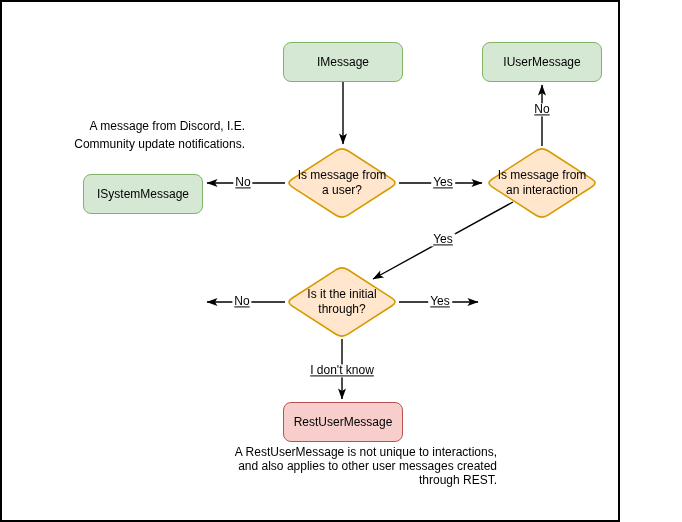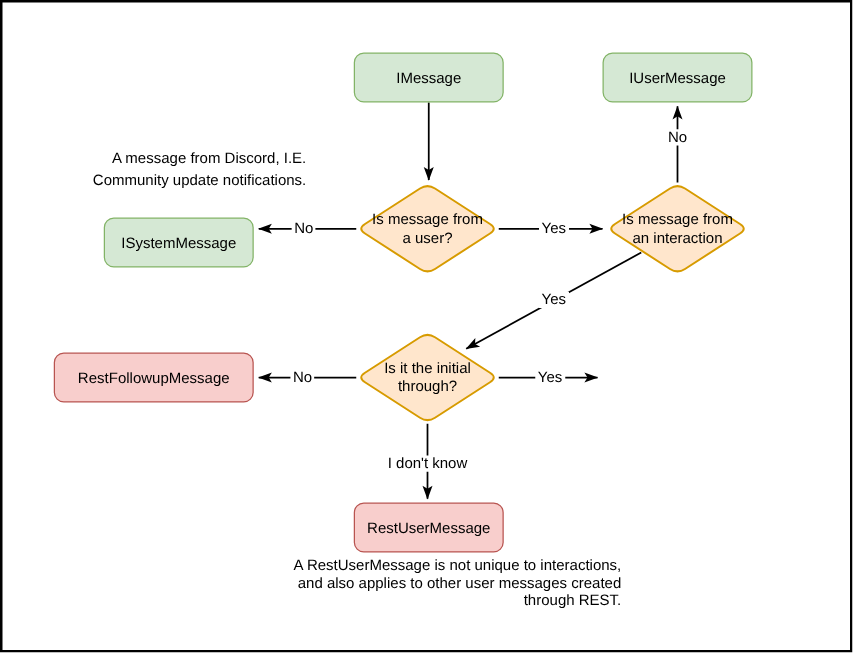--- a/index.html
+++ b/index.html
@@ -1,18 +1,18 @@
 <!DOCTYPE html>
 <html style="--canvas-bg: #ffffff; --canvas-border: #000000; --line: #000000; --text: #000000; --green-fill: #d5e8d4; --green-stroke: #82b366; --orange-fill: #ffe6cc; --orange-stroke: #d79b00; --red-fill: #f8cecc; --red-stroke: #b85450;"><head>
 <meta charset="utf-8">
 <style>
   html,body{margin:0;padding:0;background:#fff;}
   .canvas{
     position:relative;
-    width:682px;height:522px;
+    width:620px;height:522px;
     box-sizing:border-box;
     background:var(--canvas-bg,#ffffff);
     border:2px solid var(--canvas-border,#000000);
     font-family:"Liberation Sans","DejaVu Sans",sans-serif;
     color:var(--text,#000000);
     overflow:hidden;
   }
   .edges{position:absolute;left:0;top:0;width:682px;height:522px;pointer-events:none;}
   .edge{stroke:var(--line,#000000);stroke-width:1.4;fill:none;}
   .arrowhead{fill:var(--line,#000000);}
@@ -25,21 +25,21 @@
     border:1.5px solid;border-radius:8px;box-sizing:border-box;
   }
   .green{background:var(--green-fill,#d5e8d4);border-color:var(--green-stroke,#82b366);}
   .red{background:var(--red-fill,#f8cecc);border-color:var(--red-stroke,#b85450);}
   .diamond svg{position:absolute;left:0;top:0;width:100%;height:100%;}
   .diamond-shape{fill:var(--orange-fill,#ffe6cc);stroke:var(--orange-stroke,#d79b00);stroke-width:1.6;}
   .node-label{position:relative;white-space:pre-line;padding:0 3px;}
   .edge-label{
     position:absolute;transform:translate(-50%,-50%);
     background:var(--canvas-bg,#ffffff);
-    font-size:12px;line-height:1.1;padding:0 2px;white-space:nowrap;
+    font-size:12px;line-height:1.1;padding:0 2px;white-space:nowrap;text-decoration:underline;
   }
   .note{
     position:absolute;font-size:12px;text-align:right;white-space:pre-line;
   }
   .note-system{left:43px;top:115px;width:200px;line-height:1.5;}
   .note-restuser{left:165px;top:443px;width:330px;line-height:1.18;}
 </style>
 </head>
 <body>
 
@@ -86,23 +86,20 @@
 an interaction</span>
   </div>
   <div class="node diamond" style="left:283px;top:263px;width:114px;height:74px">
     <svg viewBox="0 0 114 74">
       <path class="diamond-shape" d="M51,4.8 Q57,1 63,4.8 L107,33.2 Q113,37 107,40.8 L63,69.2 Q57,73 51,69.2 L7,40.8 Q1,37 7,33.2 Z"></path>
     </svg>
     <span class="node-label">Is it the initial
 through?</span>
   </div>
 
-  <div class="node rect red" style="left:41px;top:280px;width:160px;height:40px">
-    <span class="node-label">RestFollowupMessage</span>
-  </div>
   <div class="node rect red" style="left:281px;top:400px;width:120px;height:40px">
     <span class="node-label">RestUserMessage</span>
   </div>
 
   <span class="edge-label" style="left:241px;top:181px">No</span>
   <span class="edge-label" style="left:441px;top:181px">Yes</span>
   <span class="edge-label" style="left:540px;top:108px">No</span>
   <span class="edge-label" style="left:441px;top:238px">Yes</span>
   <span class="edge-label" style="left:240px;top:300px">No</span>
   <span class="edge-label" style="left:438px;top:300px">Yes</span>

